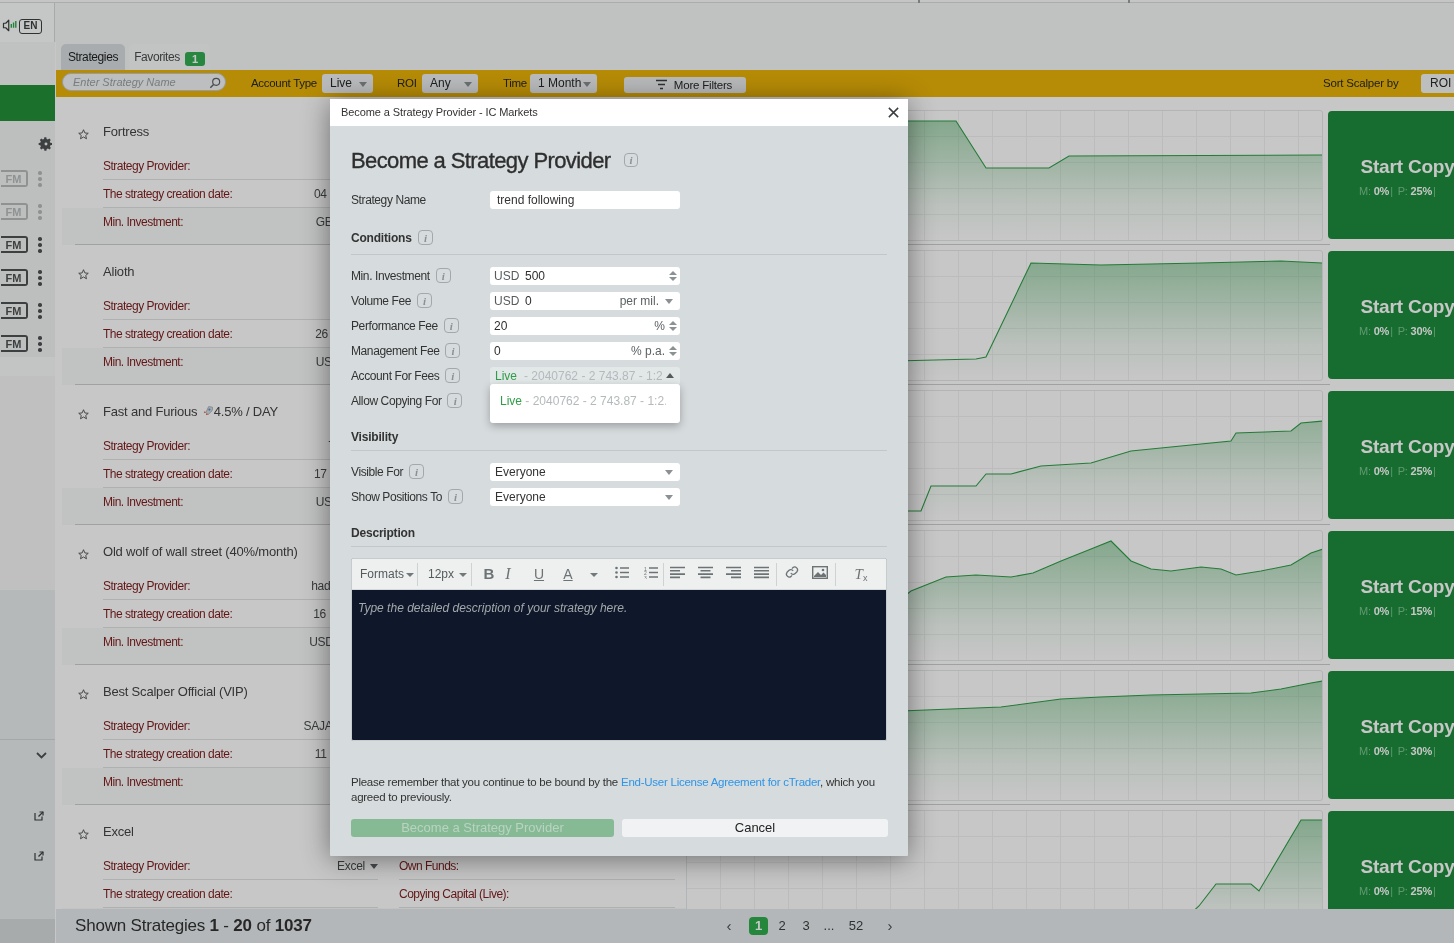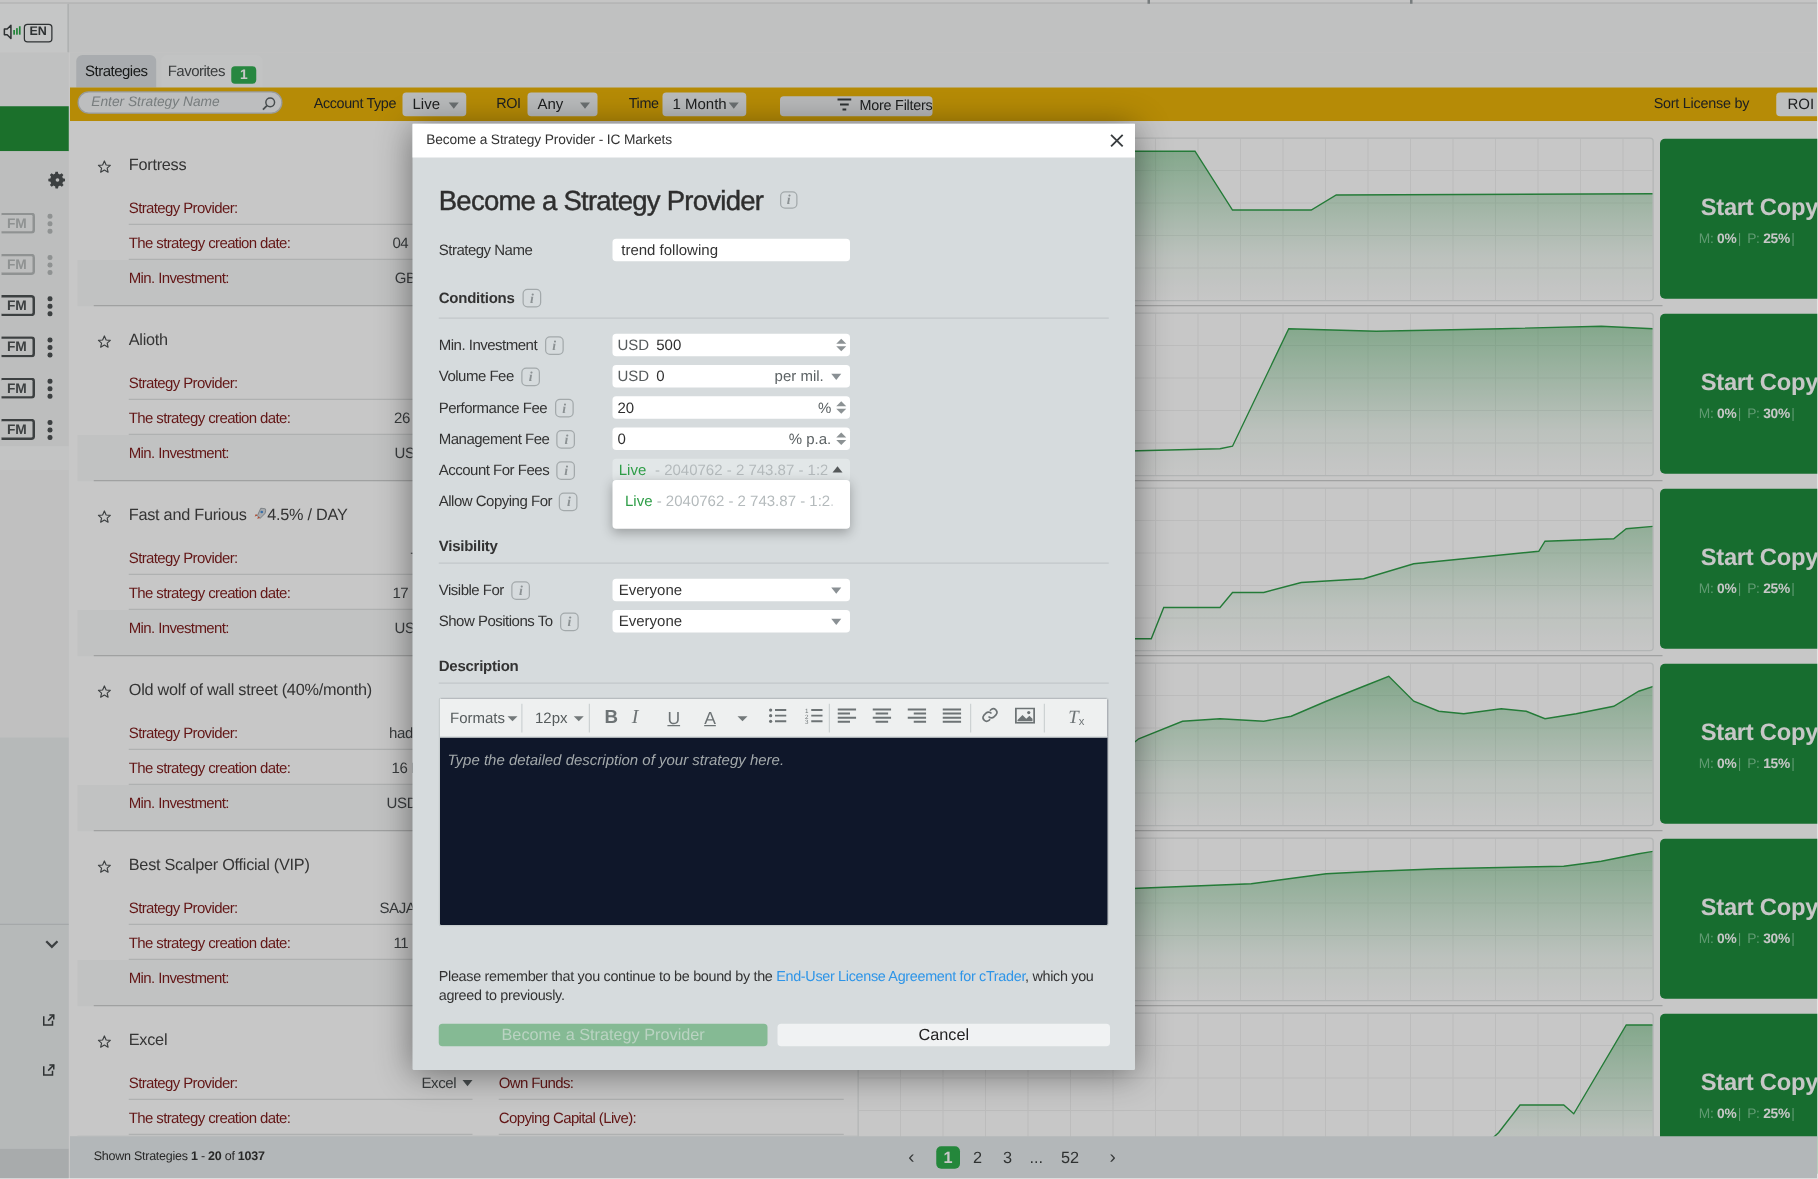--- a/index.html
+++ b/index.html
@@ -23,42 +23,42 @@
 .main{position:absolute;left:56px;top:42px;width:1398px;height:901px;background:#f7f8f8}
 .tab{position:absolute;top:2px;height:26px;border-radius:5px 5px 0 0;font-size:12px;color:#222;text-align:center;line-height:27px;letter-spacing:-0.4px}
 .tab.on{left:5px;width:64px;background:#d9dde0;color:#1d1f1f}
 .tab.off{left:73px;width:81px;background:#f9fafa;color:#4a4d4e}
 .fbadge{display:inline-block;width:20px;height:14px;background:#33ad52;border-radius:3px;color:#fff;font-size:11px;font-weight:bold;line-height:14px;vertical-align:-2px;margin-left:2px}
 .filterbar{position:absolute;left:0;top:28px;width:1398px;height:27px;background:#eab308}
 .search{position:absolute;left:6px;top:3px;width:164px;height:18px;background:#f2f4f5;border:1px solid #c3c7c9;border-radius:9px;font-size:11px;font-style:italic;color:#9aa0a2;line-height:16px;padding-left:10px}
 .flab{position:absolute;top:0;height:27px;line-height:27px;font-size:11.5px;color:#27292a;letter-spacing:-0.3px}
 .fdrop{position:absolute;top:4px;height:19px;background:#eef0f1;border-radius:3px;font-size:12px;color:#27292a;line-height:19px;padding-left:8px}
 .caret{position:absolute;right:6px;top:8px;width:0;height:0;border-left:4px solid transparent;border-right:4px solid transparent;border-top:5px solid #8a9092}
-.morefb{position:absolute;left:568px;top:7px;width:122px;height:16px;background:#eceeef;border-radius:3px;font-size:11.5px;color:#27292a;line-height:16px;text-align:right;padding-left:17px;letter-spacing:-0.2px}
+.morefb{position:absolute;left:568px;top:7px;width:122px;height:16px;background:#eceeef;border-radius:3px;font-size:11.5px;color:#27292a;line-height:16px;text-align:center;padding-left:17px;letter-spacing:-0.2px}
 .sortlab{position:absolute;left:1267px;top:0;height:27px;line-height:27px;font-size:11.5px;color:#27292a;letter-spacing:-0.2px}
 .sortbox{position:absolute;left:1365px;top:4px;width:40px;height:19px;background:#f3f5f5;border-radius:3px 0 0 3px;font-size:12px;color:#27292a;line-height:19px;padding-left:9px}
 .list{position:absolute;left:0;top:55px;width:1398px;height:812px;background:#fff;border-top:2px solid #fff}
 .card{position:absolute;left:-56px;width:1600px;height:140px}
 .band{position:absolute;left:62px;top:103px;width:624px;height:37px;background:#f8f9f9}
 .card .star{position:absolute;left:77px;top:22px}
 .ctitle{position:absolute;left:103px;top:19px;font-size:13px;color:#444;letter-spacing:-0.2px}
 .row{position:absolute;height:20px;line-height:20px;font-size:12px}
 .lab{color:#7f1d1d;letter-spacing:-0.5px}
 .val{color:#4a4e50;text-align:right;letter-spacing:-0.3px}
 .rline{position:absolute;height:1px;background:#e1e3e3}
 .pcaret{display:inline-block;width:0;height:0;border-left:4px solid transparent;border-right:4px solid transparent;border-top:5px solid #5c6264;margin-left:2px;vertical-align:1px}
 .card .chart{position:absolute;left:686px;top:5px;width:637px;height:131px;background:#fff;border:1px solid #e5e8e8;border-radius:3px;background-image:linear-gradient(#f1f1f1 1px,transparent 1px),linear-gradient(90deg,#f1f1f1 1px,transparent 1px);background-size:34px 26px;background-position:-1px -1px;overflow:hidden}
 .gpanel{position:absolute;left:1328px;top:6px;width:212px;height:128px;background:#1e8c3d;border-radius:4px;color:#fff}
 .gtitle{position:absolute;left:0;top:45px;width:187px;text-align:center;font-size:19px;font-weight:bold;color:#fff;letter-spacing:-0.2px}
 .gstats{position:absolute;left:31px;top:74px;font-size:11px;color:#fff;white-space:nowrap;letter-spacing:-0.2px}
 .glab{color:#7ac590}
 .gsep{color:#7ac590;margin:0 2px 0 1px}
 .divider{position:absolute;left:19px;width:1255px;height:1px;background:#cdcfcf}
 .bottombar{position:absolute;left:0;top:867px;width:1398px;height:34px;background:#e6ebed;font-size:13px;color:#333}
-.shown{position:absolute;left:19px;top:0;height:34px;line-height:34px;font-size:10px;color:#333;letter-spacing:-0.2px}
+.shown{position:absolute;left:19px;top:0;height:34px;line-height:34px;font-size:17px;color:#333;letter-spacing:-0.2px}
 .pgn span{position:absolute;top:8px;height:18px;line-height:18px;font-size:13px;color:#3c3f3f;text-align:center}
 .pg1{width:19px;background:#2fad4c;border-radius:4px;color:#fff !important;font-weight:bold}
 .dim{position:absolute;left:0;top:0;width:1454px;height:943px;background:rgba(0,0,0,0.22);z-index:5}
 .modal{position:absolute;left:330px;top:99px;width:578px;height:757px;z-index:10;box-shadow:0 3px 28px rgba(0,0,0,0.45);background:#d6dbdd;border-radius:1px}
 .mtitle{position:absolute;left:0;top:0;width:578px;height:27px;background:#fff;font-size:11px;color:#333;line-height:27px;padding-left:11px;letter-spacing:-0.1px}
 .mclose{position:absolute;right:8px;top:7px;width:13px;height:13px}
 .mhead{position:absolute;left:21px;top:49px;font-size:22px;font-weight:normal;color:#2e2e2e;letter-spacing:-0.6px;-webkit-text-stroke:0.35px #2e2e2e}
 .ii{display:inline-block;width:15px;height:15px;border:1px solid #a3a9ab;border-radius:4px;color:#8b9193;font-family:"Liberation Serif",serif;font-style:italic;font-size:11px;font-weight:bold;text-align:center;line-height:14px;vertical-align:0px}
 .mlab{position:absolute;left:21px;height:18px;line-height:18px;font-size:12px;color:#333;white-space:nowrap;letter-spacing:-0.4px}
 .msec{position:absolute;left:21px;height:16px;line-height:16px;font-size:12px;font-weight:bold;color:#333;white-space:nowrap;letter-spacing:-0.2px}
@@ -178,21 +178,21 @@
       </div>
       <div class="flab" style="left:195px">Account Type</div>
       <div class="fdrop" style="left:266px;width:51px">Live<span class="caret"></span></div>
       <div class="flab" style="left:341px">ROI</div>
       <div class="fdrop" style="left:366px;width:56px">Any<span class="caret"></span></div>
       <div class="flab" style="left:447px">Time</div>
       <div class="fdrop" style="left:474px;width:67px">1 Month<span class="caret"></span></div>
       <div class="morefb"><svg width="13" height="11" viewBox="0 0 13 11" style="vertical-align:-1px;margin-right:6px">
             <path d="M1 1.5h11M3 5.5h7M5 9.5h3" stroke="#3c4042" stroke-width="1.6"></path>
           </svg>More Filters</div>
-      <div class="sortlab">Sort License by</div>
+      <div class="sortlab">Sort Scalper by</div>
       <div class="sortbox">ROI</div>
     </div>
     <div class="list">
 <div class="card" style="top:6px">
 <div class="band"></div>
 <div class="star"><svg width="13" height="13" viewBox="0 0 24 24">
               <path d="M12 3.2 14.6 9.2l6.2.5-4.7 4.1 1.4 6.1L12 16.6 6.5 19.9 7.9 13.8 3.2 9.7 9.4 9.2z" fill="none" stroke="#4e5254" stroke-width="1.7" stroke-linejoin="round"></path>
             </svg></div>
           <div class="ctitle">Fortress</div>
 <div class="row lab" style="left:103px;top:51px">Strategy Provider:</div>

